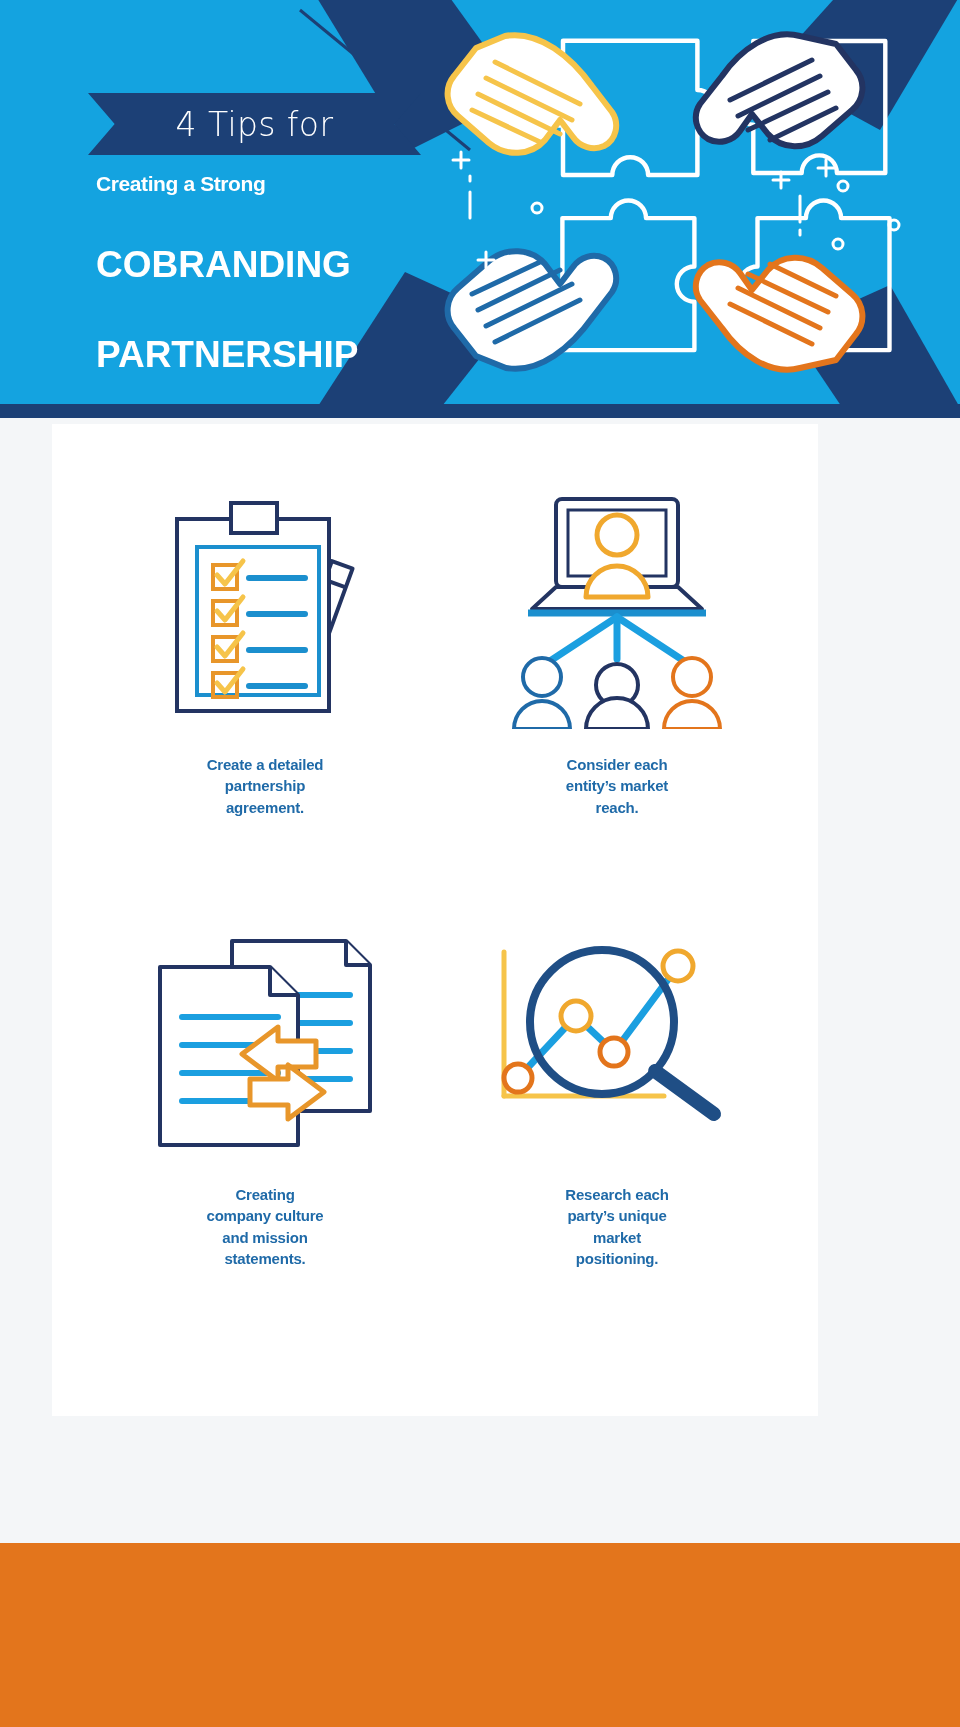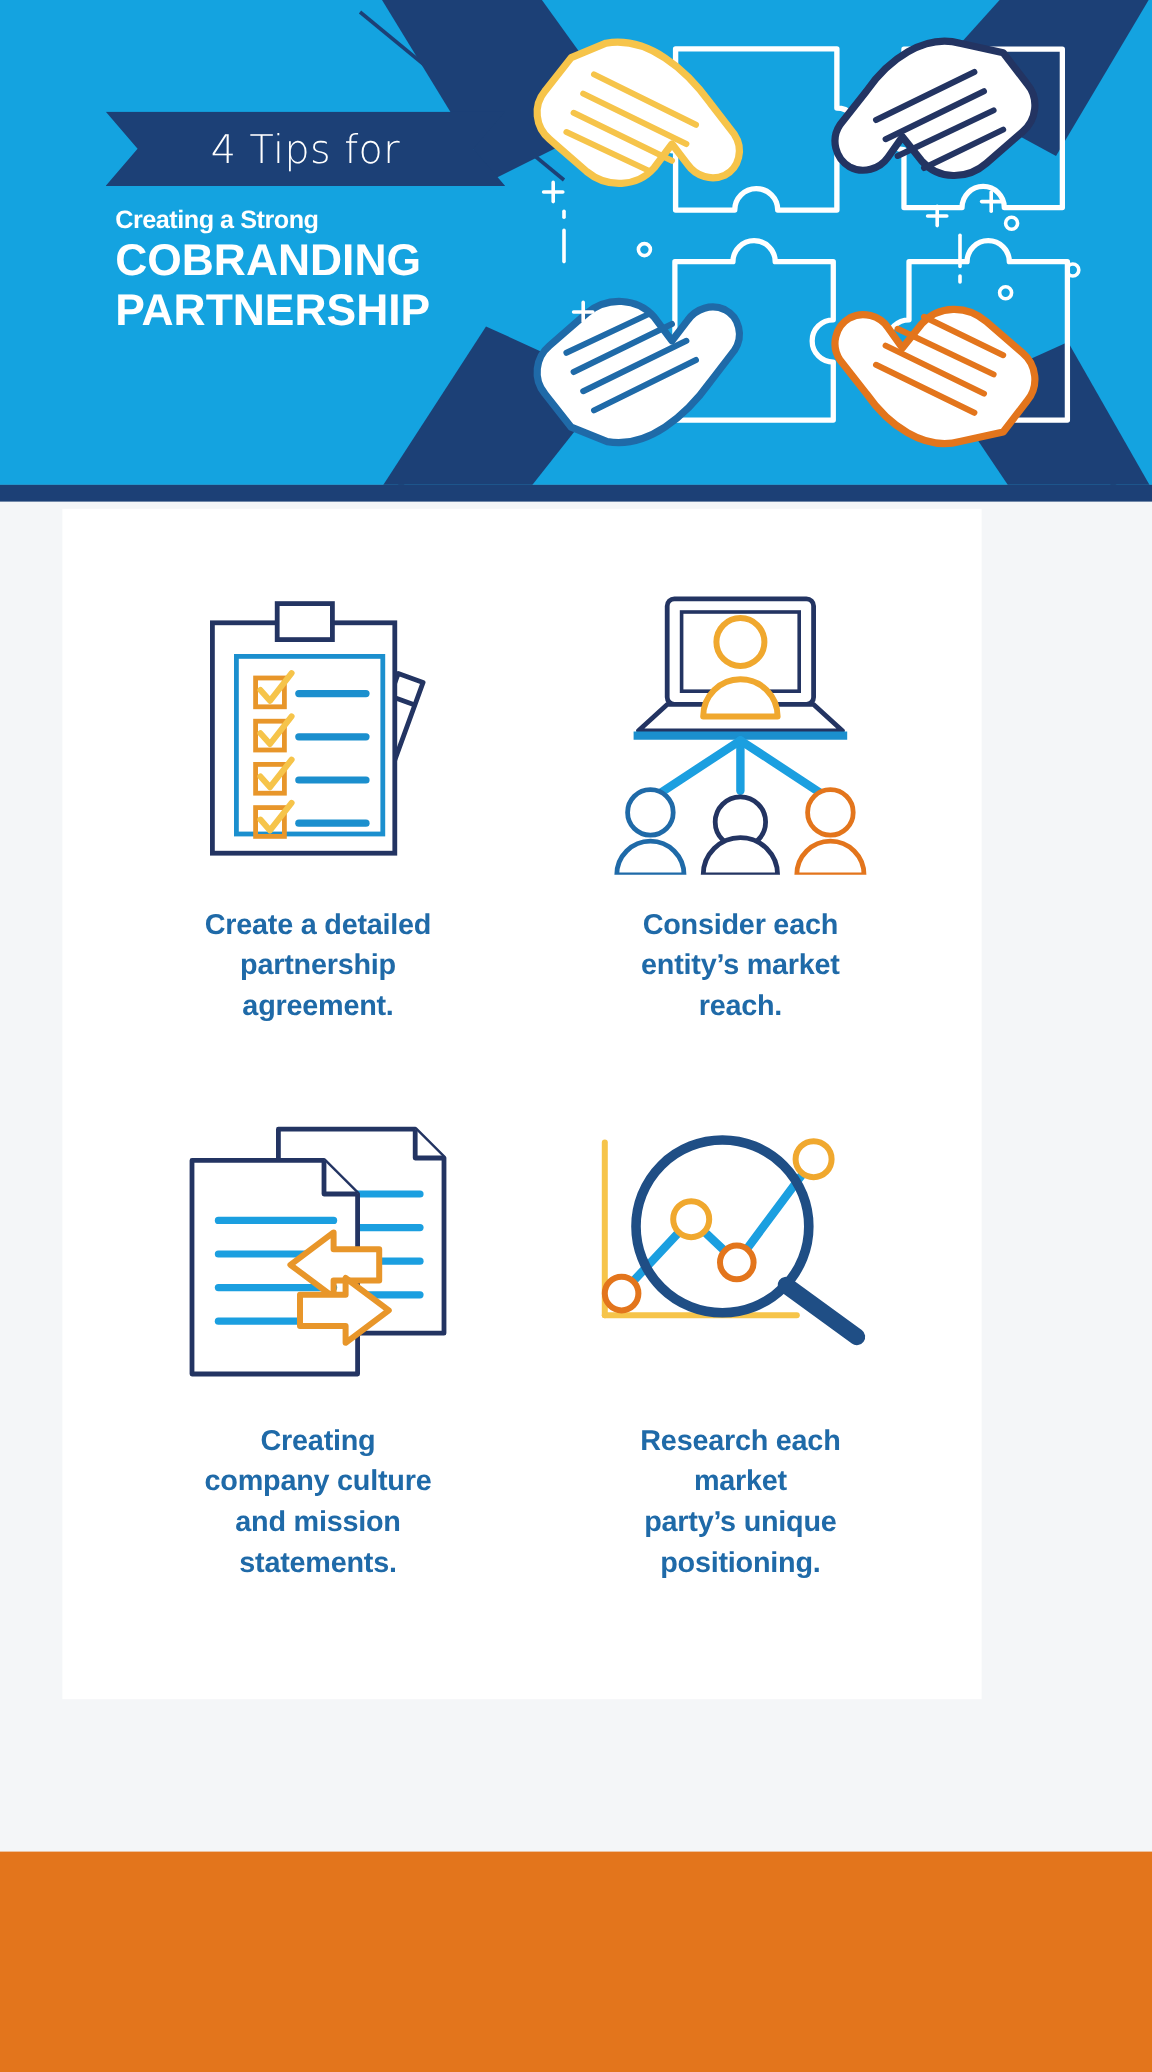--- a/index.html
+++ b/index.html
@@ -32,21 +32,21 @@
     color:#ffffff; font-size:33px; font-weight:300; letter-spacing:.4px;
     font-family:"DejaVu Sans", sans-serif;
   }
   .title-block { position:absolute; left:96px; top:172px; width:370px; }
   .title-line1 {
     color:#ffffff; font-size:21px; font-weight:bold; line-height:1.12;
     letter-spacing:-0.4px; white-space:nowrap;
   }
   .title-line2, .title-line3 {
     color:#ffffff; font-size:37px; font-weight:bold; line-height:1.16;
-    letter-spacing:0px; white-space:nowrap;
+    letter-spacing:0px; white-space:nowrap;margin-top:48px;
   }
 
   
   .card {
     position:absolute; left:52px; top:424px;
     width:766px; height:992px;
     background:#ffffff;
   }
   .grid {
     position:absolute; left:0; top:0; width:766px; height:992px;
@@ -57,21 +57,21 @@
   .tip-1 { left:63px;  top:60px;  }
   .tip-2 { left:415px; top:60px;  }
   .tip-3 { left:63px;  top:500px; }
   .tip-4 { left:415px; top:500px;text-align:center; }
 
   .tip-art { height:250px; display:flex; align-items:center; justify-content:center; }
   .tip-art svg { display:block; }
   .tip-caption {
     margin-top:20px;
     color:#1f6aa8;
-    font-size:24px; font-weight:bold; line-height:1.42;
+    font-size:15px; font-weight:bold; line-height:1.42;
     letter-spacing:-0.2px;
   }
   .tip-3 .tip-art, .tip-4 .tip-art { height:240px; }
 
   
   .footer {
     position:absolute; left:0; top:1543px; width:960px; height:184px;
     background:#e3751c;
   }
 </style>
@@ -339,22 +339,22 @@
             <circle cx="122" cy="108" r="14" fill="#ffffff" stroke="#e3751c" stroke-width="5"></circle>
             <circle cx="186" cy="22" r="15" fill="#ffffff" stroke="#f0a82e" stroke-width="5"></circle>
 
             <circle cx="110" cy="78" r="72" fill="none" stroke="#1f4e85" stroke-width="8"></circle>
 
             <line x1="163" y1="127" x2="222" y2="170" stroke="#1f4e85" stroke-width="14" stroke-linecap="round"></line>
           </svg>
         </div>
         <div class="tip-caption">
           <div>Research each</div>
+          <div>party’s unique</div>
           <div>market</div>
-          <div>party’s unique</div>
           <div>positioning.</div>
         </div>
       </div>
 
     </div>
   </div>
 
   <div class="footer"></div>
 
 </div>

